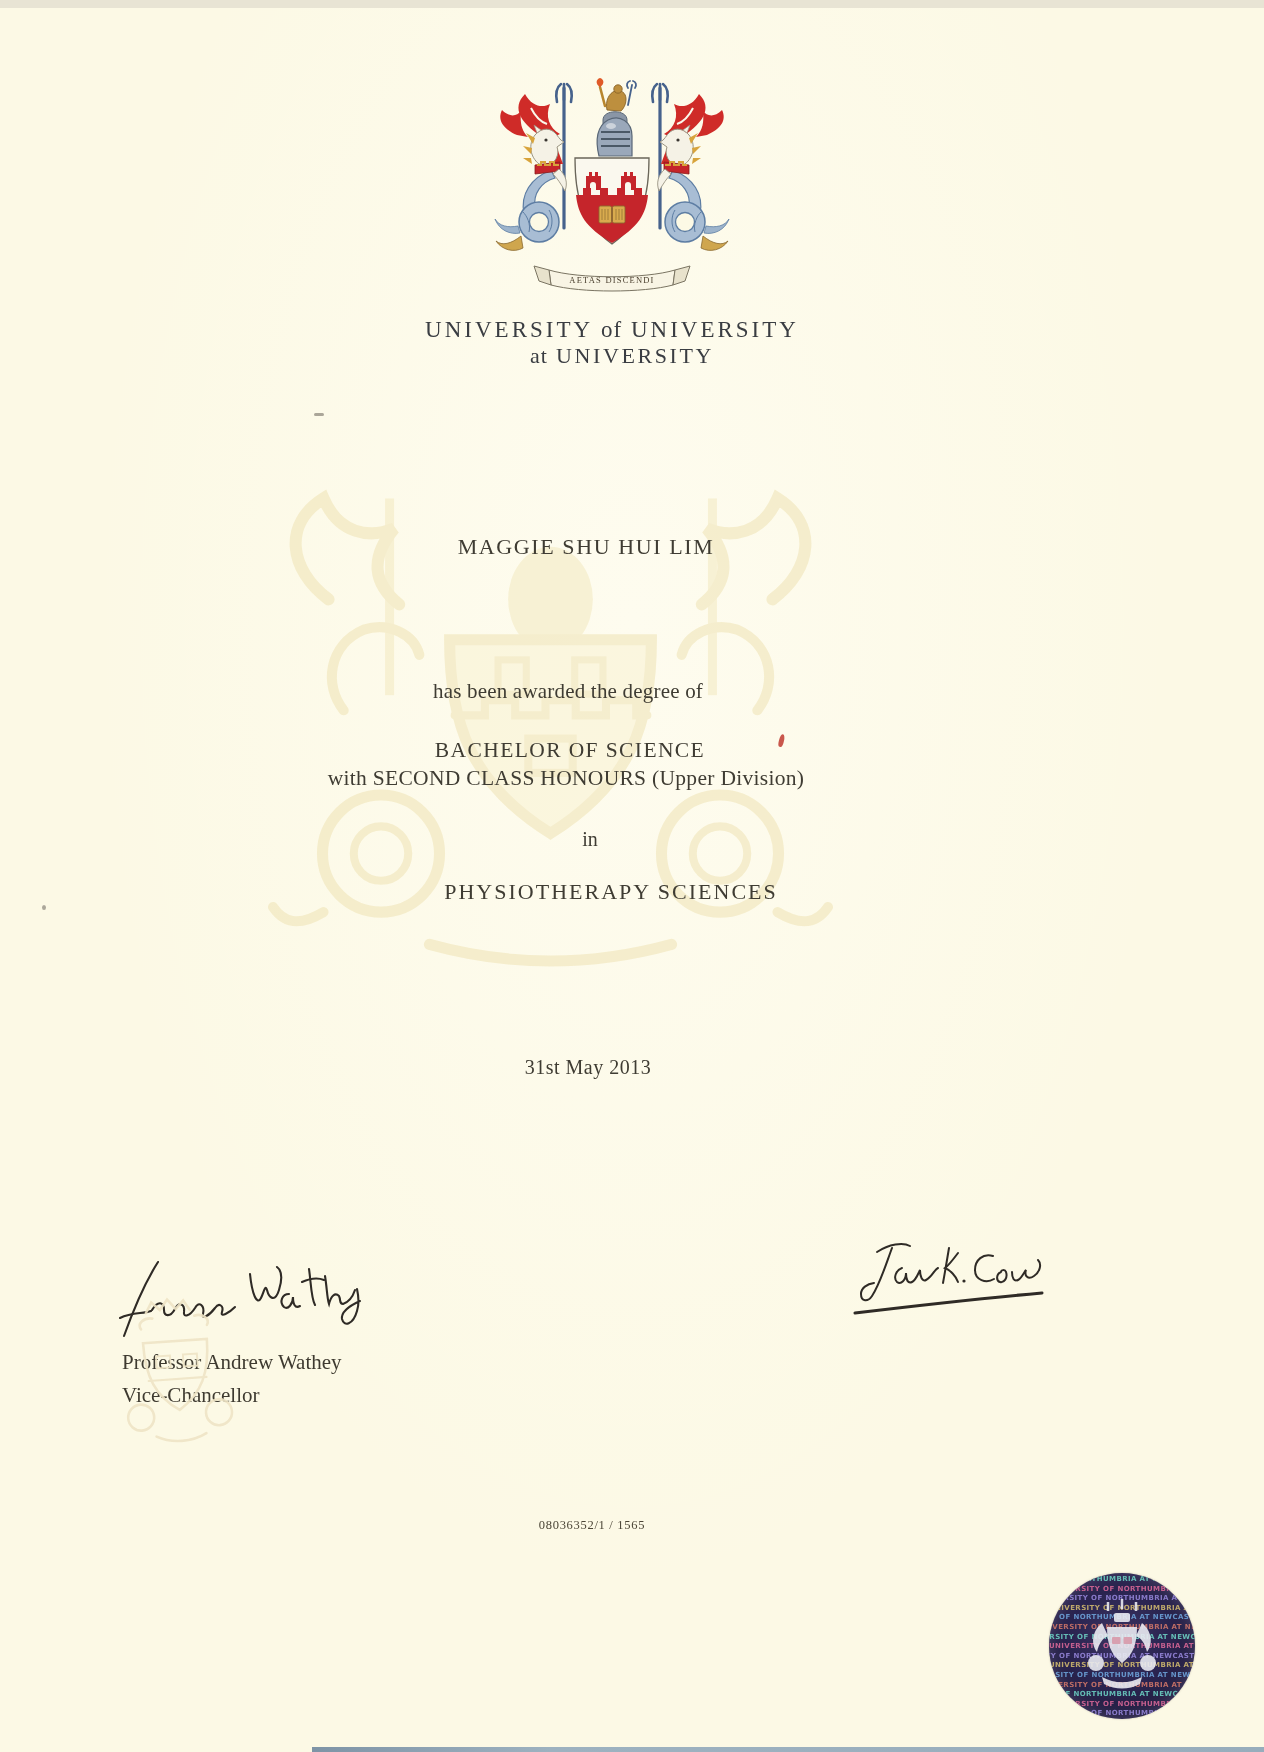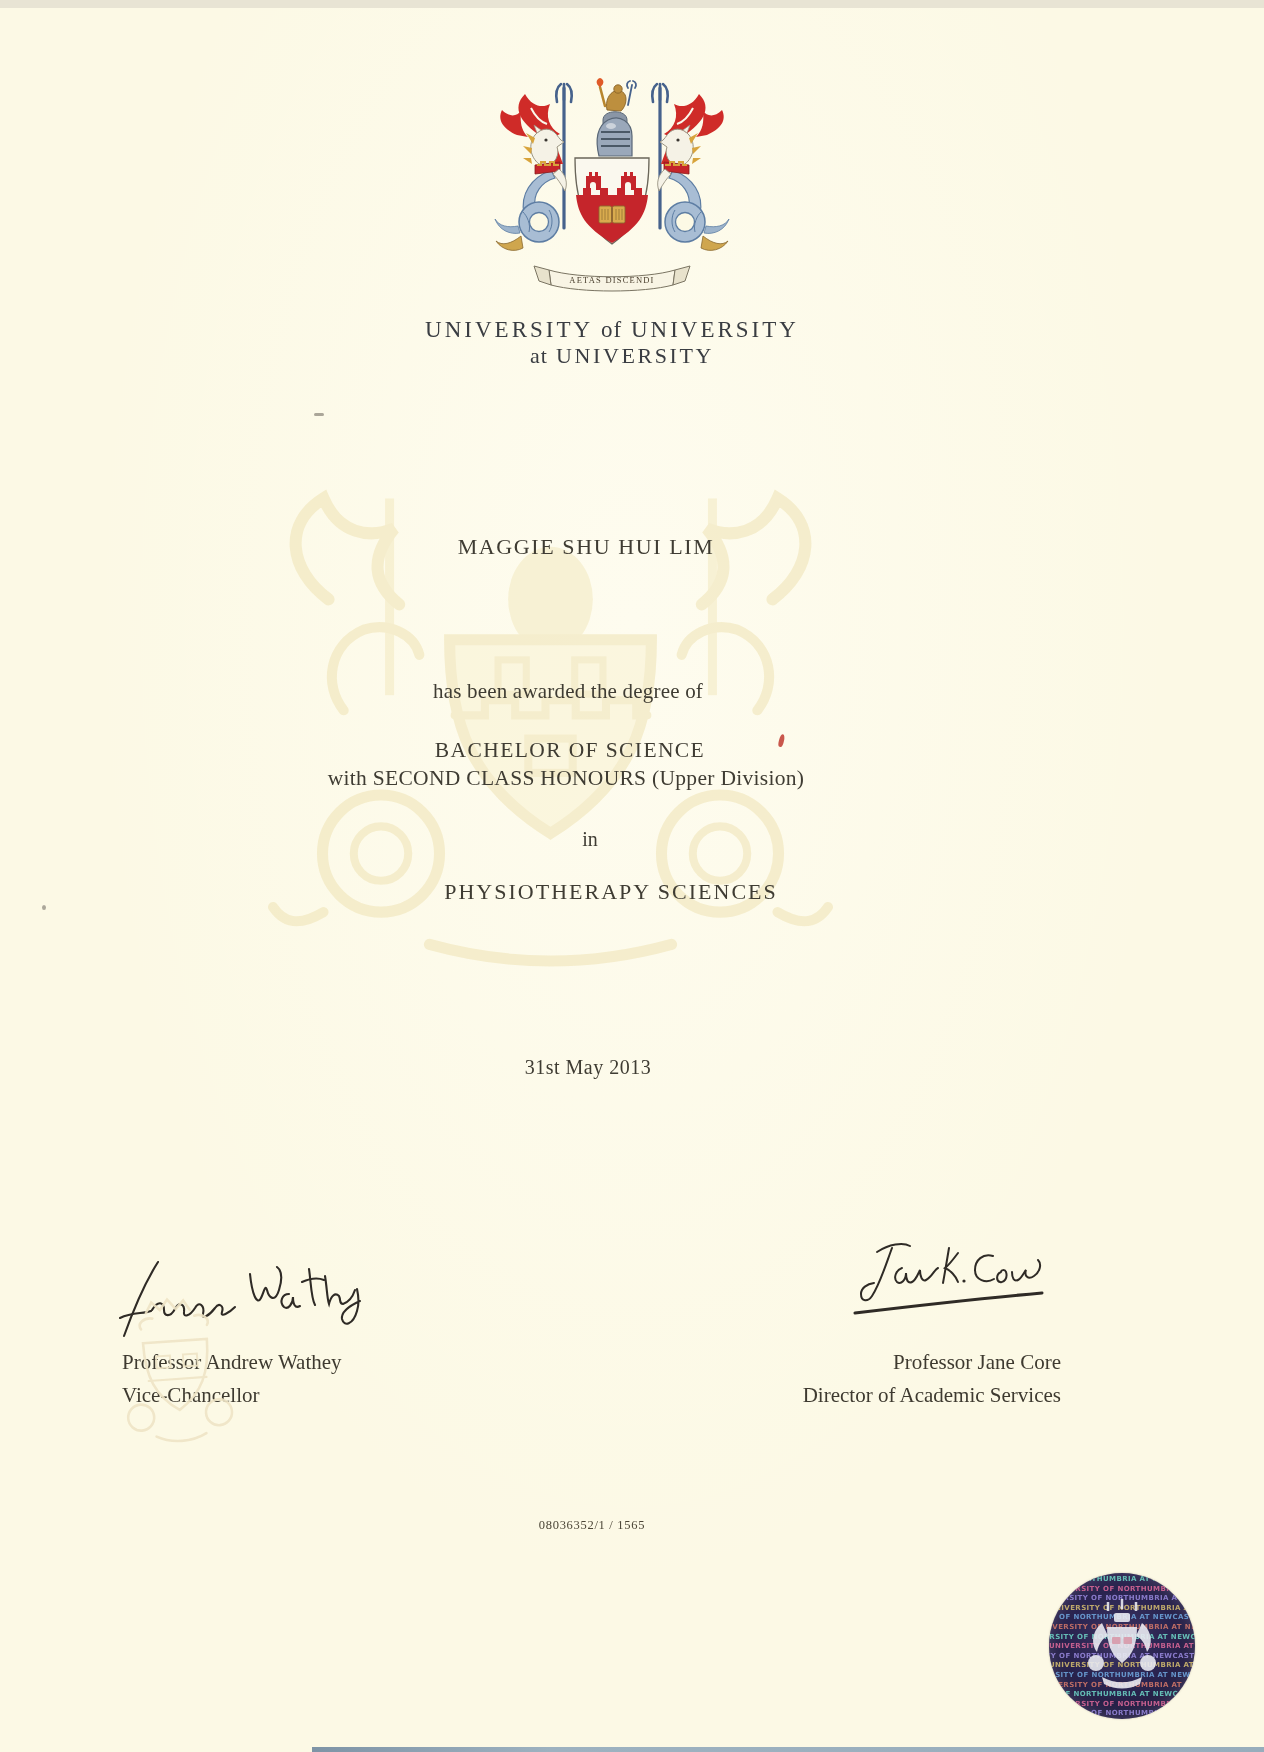--- a/index.html
+++ b/index.html
@@ -212,24 +212,20 @@
       <path d="M57,28 C51,30 48,38 52,42 C56,45 61,40 61,33 C61,40 63,44 67,42 C71,40 73,34 75,30 C75,36 77,42 81,40 C87,37 89,30 93,28"></path>
       <path d="M104,8 C102,20 100,32 98,43"></path>
       <path d="M113,13 C107,21 103,26 100,28 C105,30 111,36 113,42"></path>
       <path d="M148,16 C138,13 130,20 130,30 C130,40 141,44 149,39"></path>
       <path d="M156,32 C151,34 151,41 155,42 C159,43 163,38 161,32 C160,29 156,30 156,32"></path>
       <path d="M167,32 C167,38 169,42 173,40 C177,38 179,32 181,30 C179,36 183,40 189,36 C195,32 197,24 193,20"></path>
       <path d="M10,73 C60,67 140,58 197,53" stroke-width="3"></path>
     </g>
     <circle cx="119" cy="41" r="1.6" fill="#2f2b26"></circle>
   </svg>
-  <div class="sig-block sig-right-block">
-    <div>Professor Jane Core</div>
-    <div>Director of Academic Services</div>
-  </div>
 
   <div class="line serial">08036352/1 / 1565</div>
 
   <svg class="abs emboss" viewBox="0 0 130 155" aria-hidden="true">
     <g fill="none" stroke="#efe5c6" stroke-width="2.6" stroke-linecap="round">
       <path d="M38,18 L44,8 L52,16 L60,6 L68,16 L76,8 L82,18"></path>
       <path d="M32,34 C28,28 36,22 44,24 M98,34 C102,28 94,22 86,24"></path>
       <path d="M33,48 h64 c0,34 -9,54 -32,69 c-23,-15 -32,-35 -32,-69 z"></path>
       <path d="M45,62 h14 v12 h-14 z M72,62 h14 v12 h-14 z" stroke-width="2"></path>
       <path d="M36,86 h58" stroke-width="2.2"></path>

